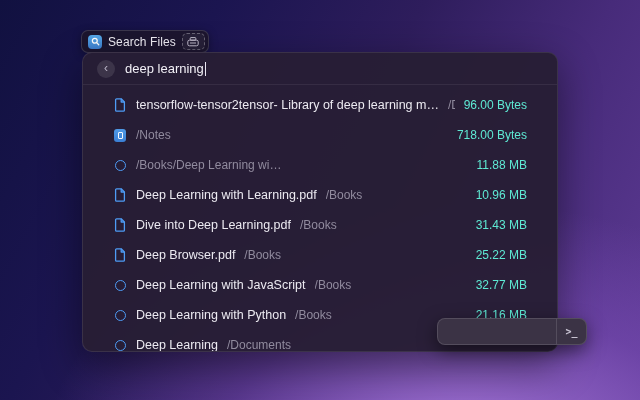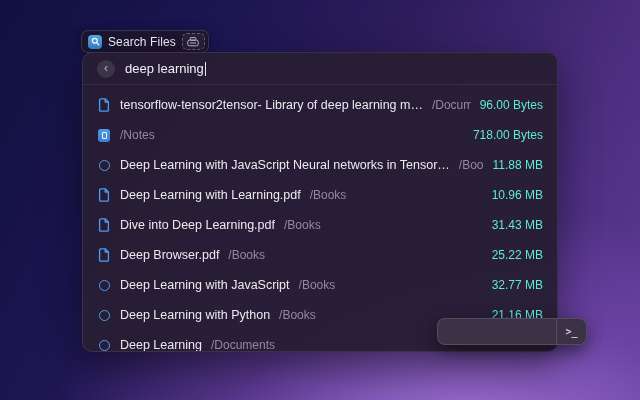--- a/index.html
+++ b/index.html
@@ -58,21 +58,21 @@
     display:flex; align-items:center; justify-content:center;
     cursor:pointer; flex:0 0 auto; padding-bottom:1px;
   }
   .query { color:#f2f0f7; font-size:13px; font-weight:400; display:flex; align-items:center; }
   .caret { display:inline-block; width:1.5px; height:14px; background:#e8e5f2; margin-left:1px; }
 
   
   .results { flex:1 1 auto; padding-top:5px; }
   .row {
     height:30px; display:flex; align-items:center; gap:9px;
-    padding:0 14px; cursor:pointer;
+    padding:0 30px; cursor:pointer;
   }
   .row-icon { width:14px; display:flex; align-items:center; justify-content:center; flex:0 0 auto; }
   .ring { width:11px; height:11px; border:1.6px solid #4e9cf5; border-radius:50%; }
   .md-box {
     width:12px; height:13px; border-radius:3px;
     background:linear-gradient(180deg,#4f9ae6,#3a7fd4);
     display:flex; align-items:center; justify-content:center;
   }
   .md-inner { width:5px; height:7px; border:1px solid rgba(255,255,255,.95); border-radius:1px; }
   .row-name { color:#eceaf1; font-size:12.5px; font-weight:500; white-space:nowrap; }
@@ -151,21 +151,20 @@
             </span>
           </span>
         <span class="row-path">/Notes</span>
         <span class="row-size">718.00 Bytes</span>
       </div>
 
       <div class="row">
         <span class="row-icon">
             <span class="ring"></span>
           </span>
-        <span class="row-name">Deep Learning with JavaScript Neural networks in Tensor…</span>
         <span class="row-path">/Books/Deep Learning wi…</span>
         <span class="row-size">11.88 MB</span>
       </div>
 
       <div class="row">
         <span class="row-icon">
             <svg width="12" height="14" viewBox="0 0 12 14">
               <path d="M1.6 1.8 a1 1 0 0 1 1-1 H7.2 L10.4 4 V12.2 a1 1 0 0 1 -1 1 H2.6 a1 1 0 0 1 -1-1 Z" fill="none" stroke="#4e9cf5" stroke-width="1.3" stroke-linejoin="round"></path>
               <path d="M7.2 0.8 V4 H10.4" fill="none" stroke="#4e9cf5" stroke-width="1.3" stroke-linejoin="round"></path>
             </svg>

